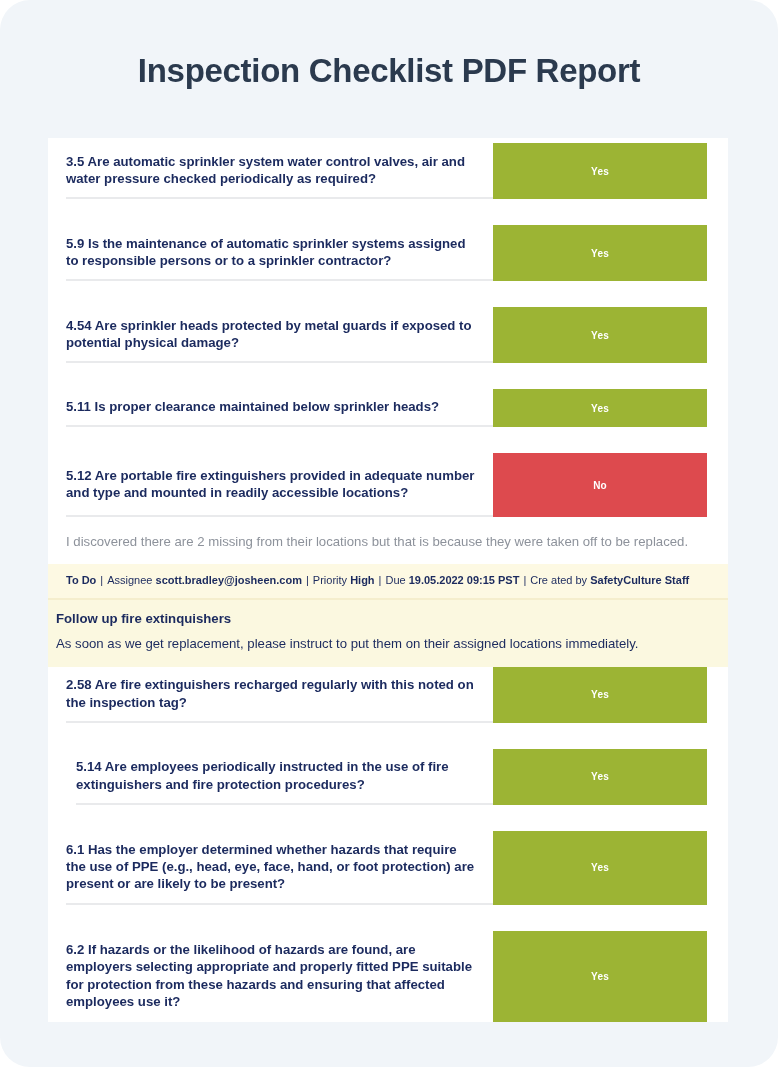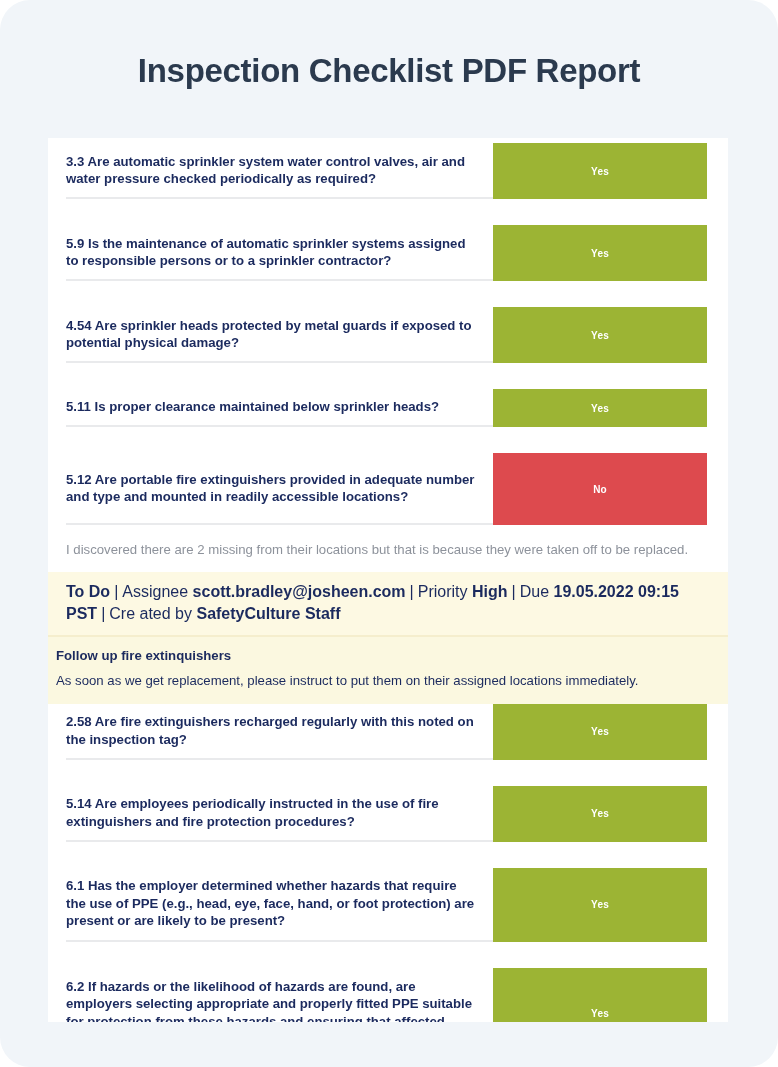--- a/index.html
+++ b/index.html
@@ -104,21 +104,21 @@
     font-size: 13.2px;
     line-height: 1.42;
     color: #8d929b;
     font-weight: 400;
   }
 
   
   .todo-meta {
     background: #fdf9e3;
     padding: 9px 22px 10px 18px;
-    font-size: 16px;
+    font-size: 11px;
     line-height: 1.38;
     color: #1b2a5e;
     font-weight: 400;
     border-bottom: 2px solid #f5eecd;
   }
   .todo-meta b { font-weight: 700; }
   .todo-meta .sep { padding: 0 4px; color: #1b2a5e; }
 
   .todo-body {
     background: #fbf8e0;
@@ -147,21 +147,21 @@
 <div id="page">
 
   <h1 id="report-title">Inspection Checklist PDF Report</h1>
 
   <div id="doc-card">
 
     <div id="rows-before">
         <div class="gap-sm"></div>
         <div class="row" style="min-height: 56px;">
           <div class="q-col">
-            <div class="q-text">3.3 Are automatic sprinkler system water control valves, air and water pressure checked periodically as required?</div>
+            <div class="q-text">3.5 Are automatic sprinkler system water control valves, air and water pressure checked periodically as required?</div>
             <div class="rule"></div>
           </div>
           <div class="a-col">
             <div class="badge yes" style="height: 56px;">Yes</div>
           </div>
         </div>
         <div class="gap"></div>
         <div class="row" style="min-height: 56px;">
           <div class="q-col">
             <div class="q-text">5.9 Is the maintenance of automatic sprinkler systems assigned to responsible persons or to a sprinkler contractor?</div>
@@ -191,21 +191,21 @@
             <div class="badge yes" style="height: 38px;">Yes</div>
           </div>
         </div>
         <div class="gap"></div>
         <div class="row" style="min-height: 56px;">
           <div class="q-col">
             <div class="q-text">5.12 Are portable fire extinguishers provided in adequate number and type and mounted in readily accessible locations?</div>
             <div class="rule"></div>
           </div>
           <div class="a-col">
-            <div class="badge no" style="height: 72px;">No</div>
+            <div class="badge no" style="height: 64px;">No</div>
           </div>
         </div>
       </div>
 
     <div class="note">I discovered there are 2 missing from their locations but that is because they were taken off to be replaced.</div>
 
     <div class="todo-meta">
       <b>To Do</b><span class="sep">|</span><span>Assignee</span> <b>scott.bradley@josheen.com</b><span class="sep">|</span><span>Priority</span> <b>High</b><span class="sep">|</span><span>Due</span> <b>19.05.2022 09:15 PST</b><span class="sep">|</span><span>Cre ated by</span> <b>SafetyCulture Staff</b>
     </div>
 
@@ -218,21 +218,21 @@
         <div class="row" style="min-height: 56px;">
           <div class="q-col">
             <div class="q-text">2.58 Are fire extinguishers recharged regularly with this noted on the inspection tag?</div>
             <div class="rule"></div>
           </div>
           <div class="a-col">
             <div class="badge yes" style="height: 56px;">Yes</div>
           </div>
         </div>
         <div class="gap"></div>
-        <div class="row" style="min-height: 56px;">
+        <div class="row" style="min-height: 56px; padding-left: 10px;">
           <div class="q-col">
             <div class="q-text">5.14 Are employees periodically instructed in the use of fire extinguishers and fire protection procedures?</div>
             <div class="rule"></div>
           </div>
           <div class="a-col">
             <div class="badge yes" style="height: 56px;">Yes</div>
           </div>
         </div>
         <div class="gap"></div>
         <div class="row" style="min-height: 74px;">

